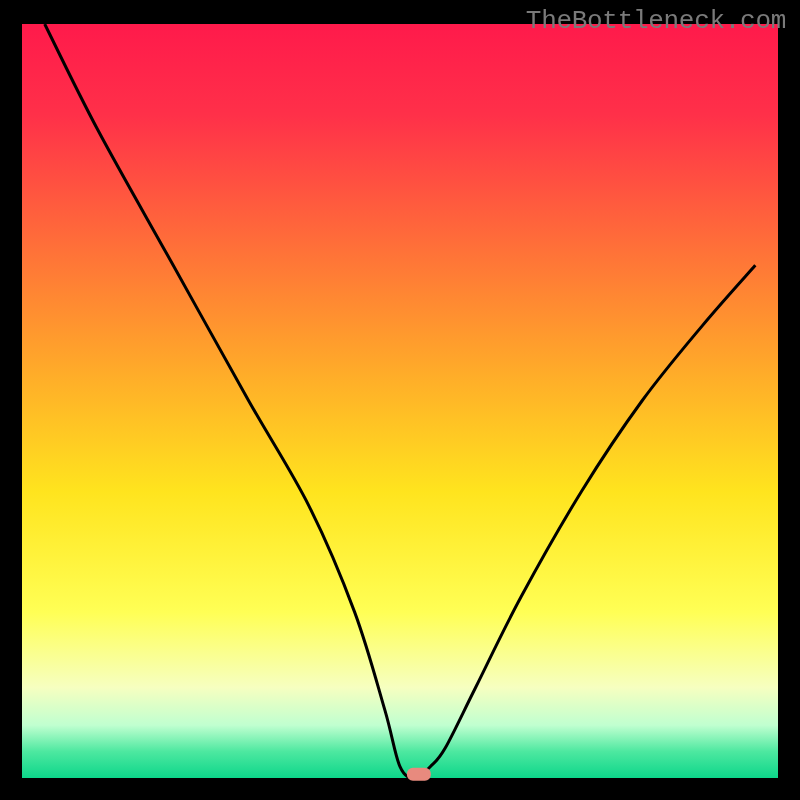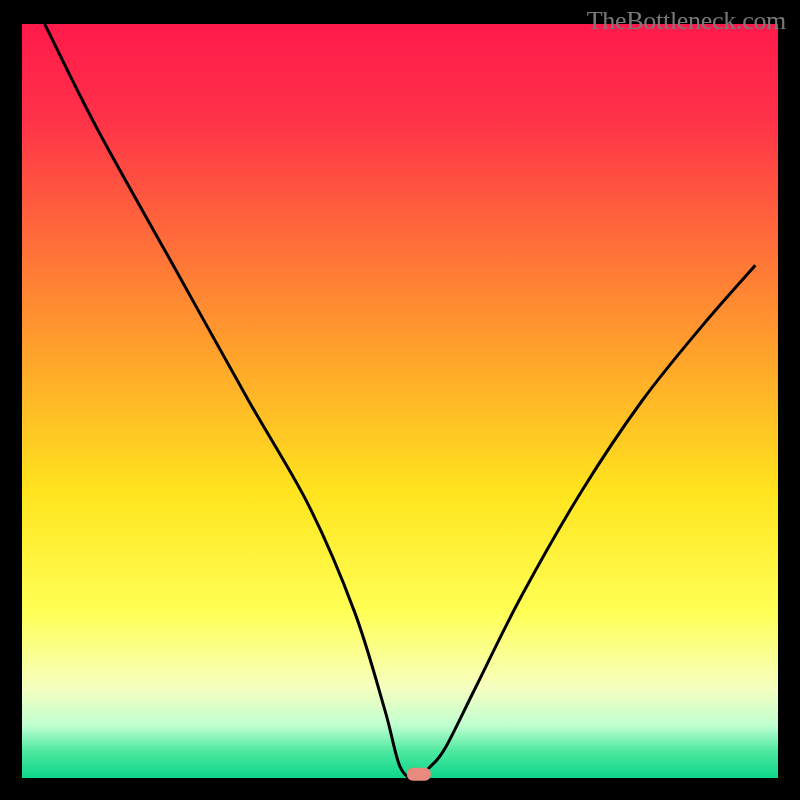--- a/index.html
+++ b/index.html
@@ -12,21 +12,21 @@
   }
   .chart-container {
     position: relative;
     width: 800px;
     height: 800px;
   }
   .watermark {
     position: absolute;
     top: 6px;
     right: 14px;
-    font-family: Liberation Serif, serif;
+    font-family: Liberation Mono, monospace;
     font-size: 26px;
     color: #7a7a7a;
     font-weight: 500;
     z-index: 10;
     letter-spacing: -0.3px;
   }
   svg {
     display: block;
   }
 </style>

